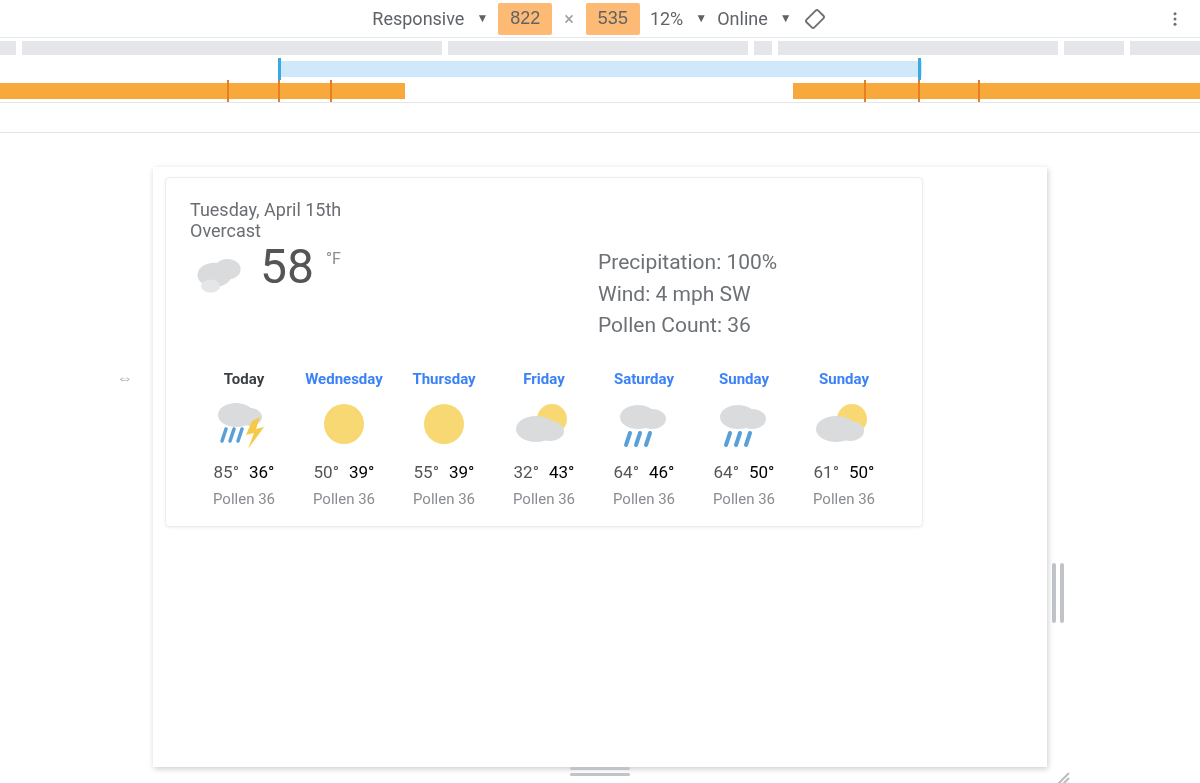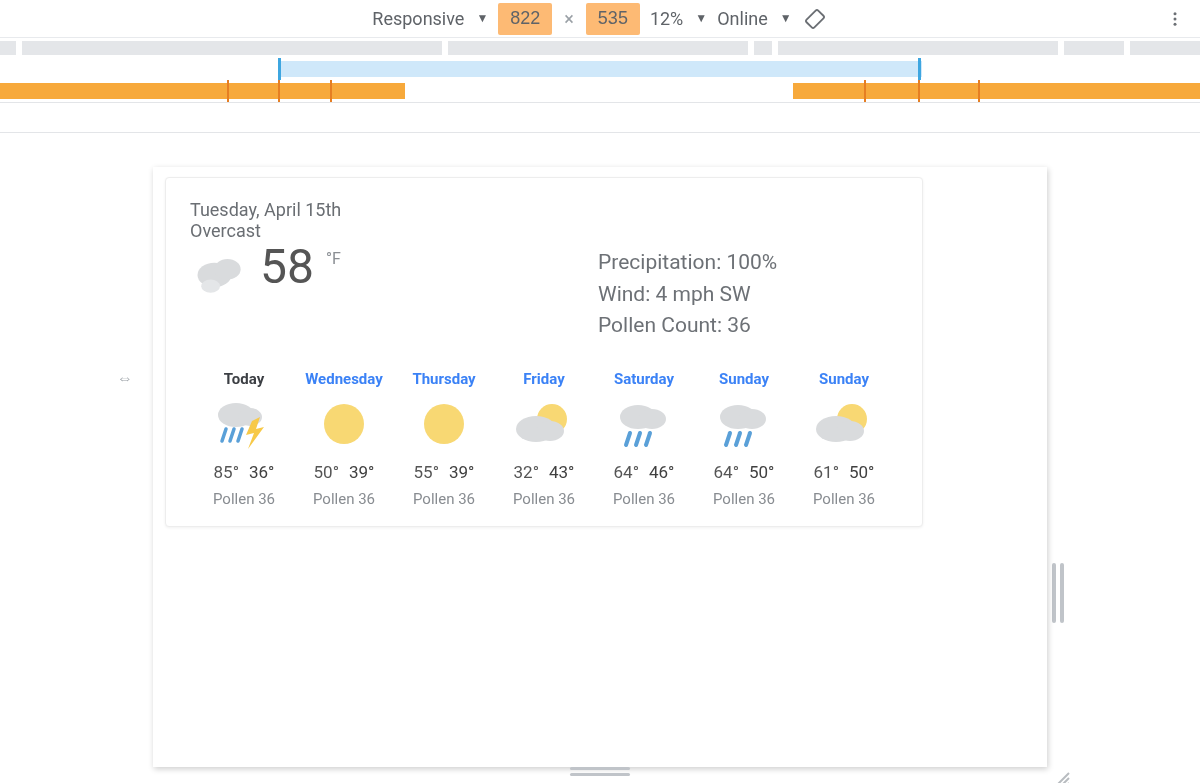--- a/index.html
+++ b/index.html
@@ -123,21 +123,21 @@
   }
   .fday {
     width: 96px; text-align:center;
   }
   .fday .dname { font-size:15px; font-weight:700; color:#3b82f6; }
   .fday .dname.today { color:#3c3f44; }
   .fday .dicon { height:64px; display:flex; align-items:center; justify-content:center; margin-top:4px;}
   .fday .dicon svg { width:64px; height:50px; }
   .fday .hl { margin-top:6px; font-size:17px; }
   .fday .hl .hi { color:#555; }
-  .fday .hl .lo { color:#404040; margin-left:10px; }
+  .fday .hl .lo { color:#000000; margin-left:10px; }
   .fday .pol { font-size:15px; color:#888c91; margin-top:8px; }
 </style>
 </head>
 <body>
 
 <div class="device-toolbar">
   <div class="group">
     <span>Responsive</span>
     <span class="tri">▼</span>
   </div>

